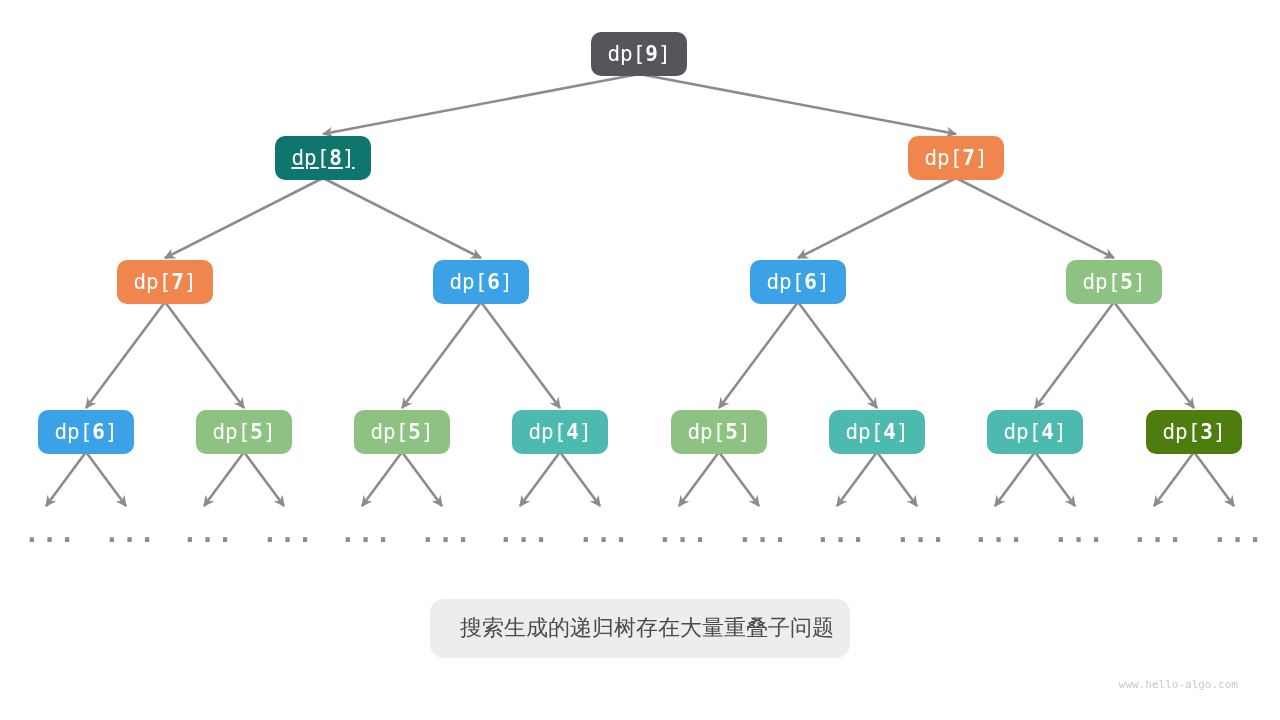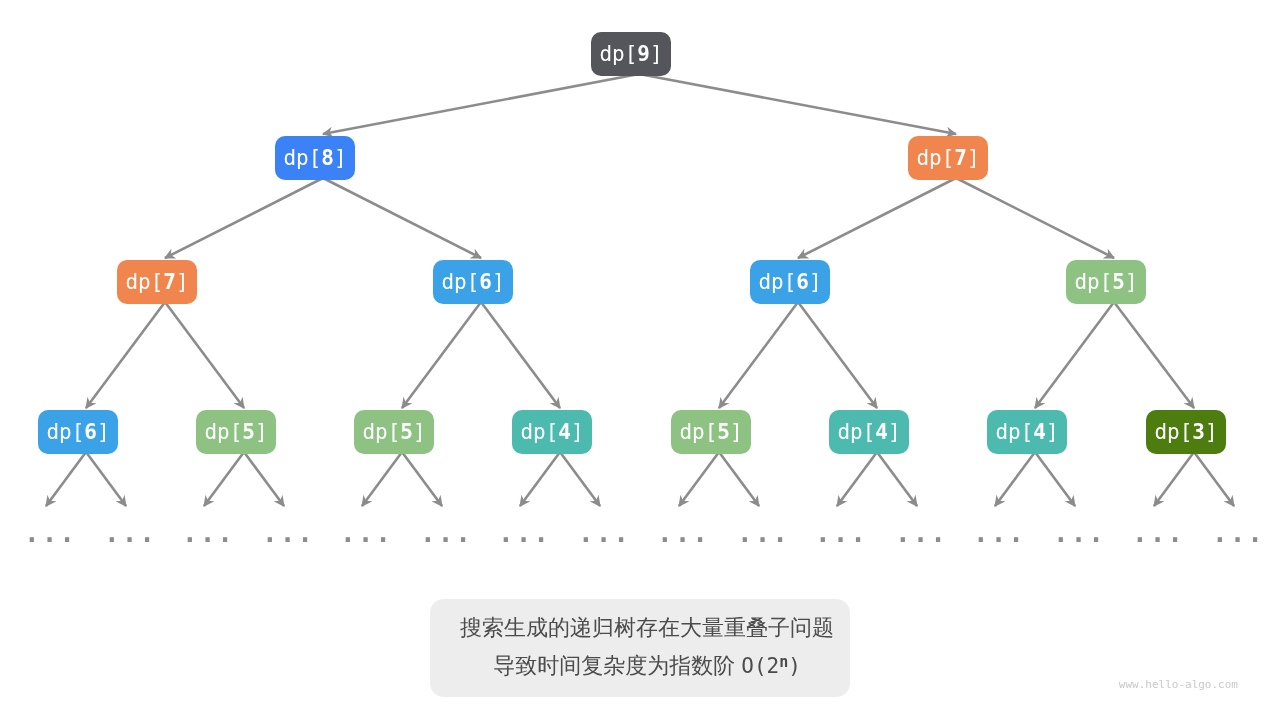--- a/index.html
+++ b/index.html
@@ -7,21 +7,21 @@
     width: 1280px; height: 720px;
     background: #ffffff;
     font-family: "Liberation Sans", sans-serif;
     overflow: hidden;
     position: relative;
   }
   #stage { position: absolute; left: 0; top: 0; width: 1280px; height: 720px; }
   #edges { position: absolute; left: 0; top: 0; z-index: 1; }
   .node {
     position: absolute;
-    width: 80px; height: 44px;
+    width: 96px; height: 44px;
     border-radius: 10px;
     color: #ffffff;
     font-family: "DejaVu Sans Mono", monospace;
     font-size: 21px;
     line-height: 44px;
     text-align: center;
     z-index: 2;
     box-sizing: border-box;
   }
   .node .idx { font-weight: bold; }
@@ -107,21 +107,21 @@
         <line x1="877" y1="452" x2="917" y2="506" stroke="#8C8C8C" stroke-width="2.6" marker-end="url(#arrowhead)"></line>
         <line x1="1035" y1="452" x2="995" y2="506" stroke="#8C8C8C" stroke-width="2.6" marker-end="url(#arrowhead)"></line>
         <line x1="1035" y1="452" x2="1075" y2="506" stroke="#8C8C8C" stroke-width="2.6" marker-end="url(#arrowhead)"></line>
         <line x1="1194" y1="452" x2="1154" y2="506" stroke="#8C8C8C" stroke-width="2.6" marker-end="url(#arrowhead)"></line>
         <line x1="1194" y1="452" x2="1234" y2="506" stroke="#8C8C8C" stroke-width="2.6" marker-end="url(#arrowhead)"></line>
       </g>
   </svg>
 
   <div id="nodes-layer">
       <div class="node" style="left: 591px; top: 32px; background: rgb(84, 86, 91);">dp[<span class="idx">9</span>]</div>
-      <div class="node" style="left: 275px; top: 136px; background: #3b82f6;">dp[<span class="idx">8</span>]</div>
+      <div class="node" style="left: 275px; top: 136px; background: #0f766e; text-decoration: underline;">dp[<span class="idx">8</span>]</div>
       <div class="node" style="left: 908px; top: 136px; background: rgb(240, 134, 78);">dp[<span class="idx">7</span>]</div>
       <div class="node" style="left: 117px; top: 260px; background: rgb(240, 134, 78);">dp[<span class="idx">7</span>]</div>
       <div class="node" style="left: 433px; top: 260px; background: rgb(60, 162, 232);">dp[<span class="idx">6</span>]</div>
       <div class="node" style="left: 750px; top: 260px; background: rgb(60, 162, 232);">dp[<span class="idx">6</span>]</div>
       <div class="node" style="left: 1066px; top: 260px; background: rgb(141, 194, 131);">dp[<span class="idx">5</span>]</div>
       <div class="node" style="left: 38px; top: 410px; background: rgb(60, 162, 232);">dp[<span class="idx">6</span>]</div>
       <div class="node" style="left: 196px; top: 410px; background: rgb(141, 194, 131);">dp[<span class="idx">5</span>]</div>
       <div class="node" style="left: 354px; top: 410px; background: rgb(141, 194, 131);">dp[<span class="idx">5</span>]</div>
       <div class="node" style="left: 512px; top: 410px; background: rgb(77, 186, 176);">dp[<span class="idx">4</span>]</div>
       <div class="node" style="left: 671px; top: 410px; background: rgb(141, 194, 131);">dp[<span class="idx">5</span>]</div>
@@ -141,17 +141,16 @@
       <div class="dots" style="left: 815px; top: 518px;">...</div>
       <div class="dots" style="left: 895px; top: 518px;">...</div>
       <div class="dots" style="left: 973px; top: 518px;">...</div>
       <div class="dots" style="left: 1053px; top: 518px;">...</div>
       <div class="dots" style="left: 1132px; top: 518px;">...</div>
       <div class="dots" style="left: 1212px; top: 518px;">...</div>
     </div>
 
   <div id="caption" style="background: rgb(237, 237, 237); color: rgb(75, 75, 75);">
     <div>搜索生成的递归树存在大量重叠子问题</div>
-    <div><span>导致时间复杂度为指数阶 </span><span class="formula"><span>O(2</span><sup>n</sup><span>)</span></span></div>
   </div>
 
   <div id="watermark" style="color: rgb(201, 201, 201);">www.hello-algo.com</div>
 </div>
 
 </body></html>

